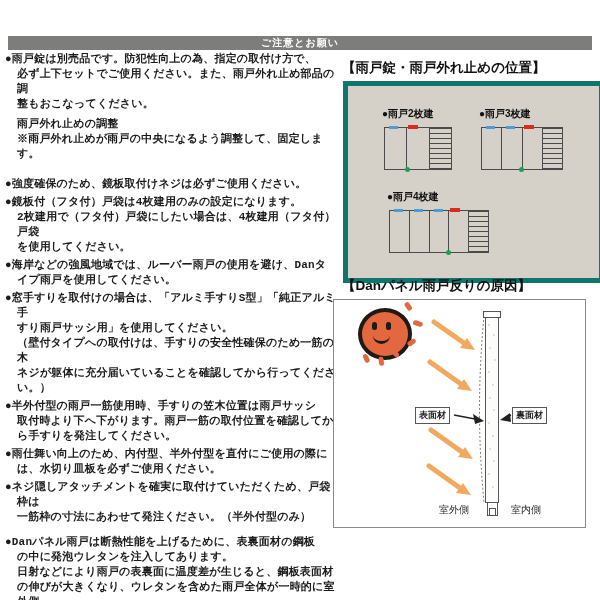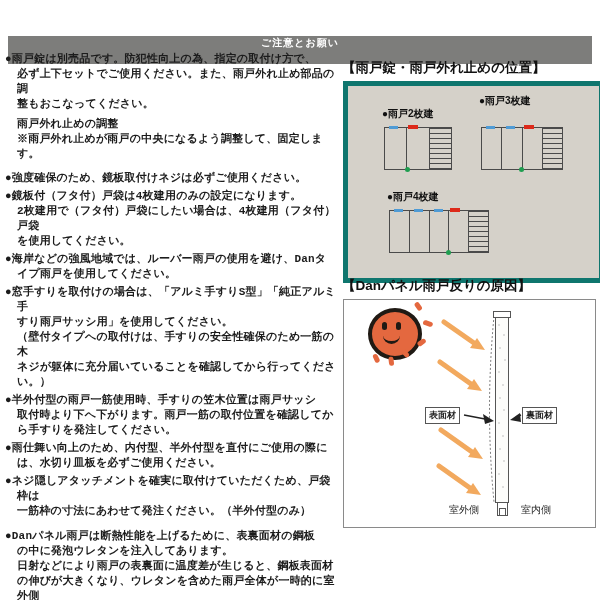--- a/index.html
+++ b/index.html
@@ -1,34 +1,34 @@
 <!DOCTYPE html>
 <html><head>
 <meta charset="utf-8">
 <style>
   html,body{margin:0;padding:0;background:#fff;}
   #page{position:relative;width:600px;height:600px;background:#fff;overflow:hidden;
         font-family:"Liberation Sans","DejaVu Sans",sans-serif;color:#1c1c1c;}
 
   
-  .hbar{position:absolute;left:8px;top:36px;width:584px;height:28px;background:#7d7d7b;
+  .hbar{position:absolute;left:8px;top:36px;width:584px;height:14px;background:#7d7d7b;
         color:#fff;font-size:10px;font-weight:bold;text-align:center;line-height:13px;letter-spacing:1px;}
 
   
   .notes{position:absolute;left:5px;top:52px;width:334px;font-size:11px;font-weight:bold;
          line-height:15px;letter-spacing:.2px;}
   .para{white-space:pre-line;padding-left:12px;text-indent:-12px;margin:0 0 3px 0;font-family:Liberation Mono, monospace;}
-  .para.sub{text-indent:0;margin:5px 0 9px 0;}
+  .para.sub{text-indent:0;margin:5px 0 15px 0;}
   .para.gap-top{margin-top:10px;}
 
   
   .rtitle{position:absolute;left:342px;width:253px;font-size:13.5px;font-weight:bold;color:#111;}
   .graybox{position:absolute;left:343px;top:81px;width:251px;height:192px;background:#d5d1c9;
            border:5px solid #0f766e;}
-  .whitebox{position:absolute;left:343px;top:299px;width:251px;height:227px;background:#fff;
+  .whitebox{position:absolute;left:333px;top:299px;width:251px;height:227px;background:#fff;
             border:1px solid #8a8a8a;}
 
   
   .dlabel{position:absolute;font-size:10px;font-weight:bold;color:#111;}
   .drect{position:absolute;height:41px;border:1px solid #4a4a4a;display:flex;}
   .cell{flex:1;border-left:1px solid #4a4a4a;position:relative;}
   .cell:first-child{border-left:none;}
   .hatch{background:repeating-linear-gradient(to bottom,#4a4a4a 0 1px,transparent 1px 5px);}
   .bm{position:absolute;top:-2px;left:4px;width:9px;height:3px;background:#4f9bd5;}
   .rm{position:absolute;top:-3px;left:1px;width:10px;height:4px;background:#dd2a1a;}
@@ -101,21 +101,21 @@
       <div class="cell">
           <i class="bm"></i>
         </div>
       <div class="cell">
           <i class="rm"></i>
         </div>
       <div class="cell hatch"></div>
       <span class="gd" style="left:20px"></span>
     </div>
 
-    <span class="dlabel" style="left:131px;top:8px">●雨戸3枚建</span>
+    <span class="dlabel" style="left:131px;top:21px">●雨戸3枚建</span>
     <div class="drect" style="left:133px;top:41px;width:80px">
       <div class="cell">
           <i class="bm"></i>
         </div>
       <div class="cell">
           <i class="bm"></i>
         </div>
       <div class="cell">
           <i class="rm"></i>
         </div>

